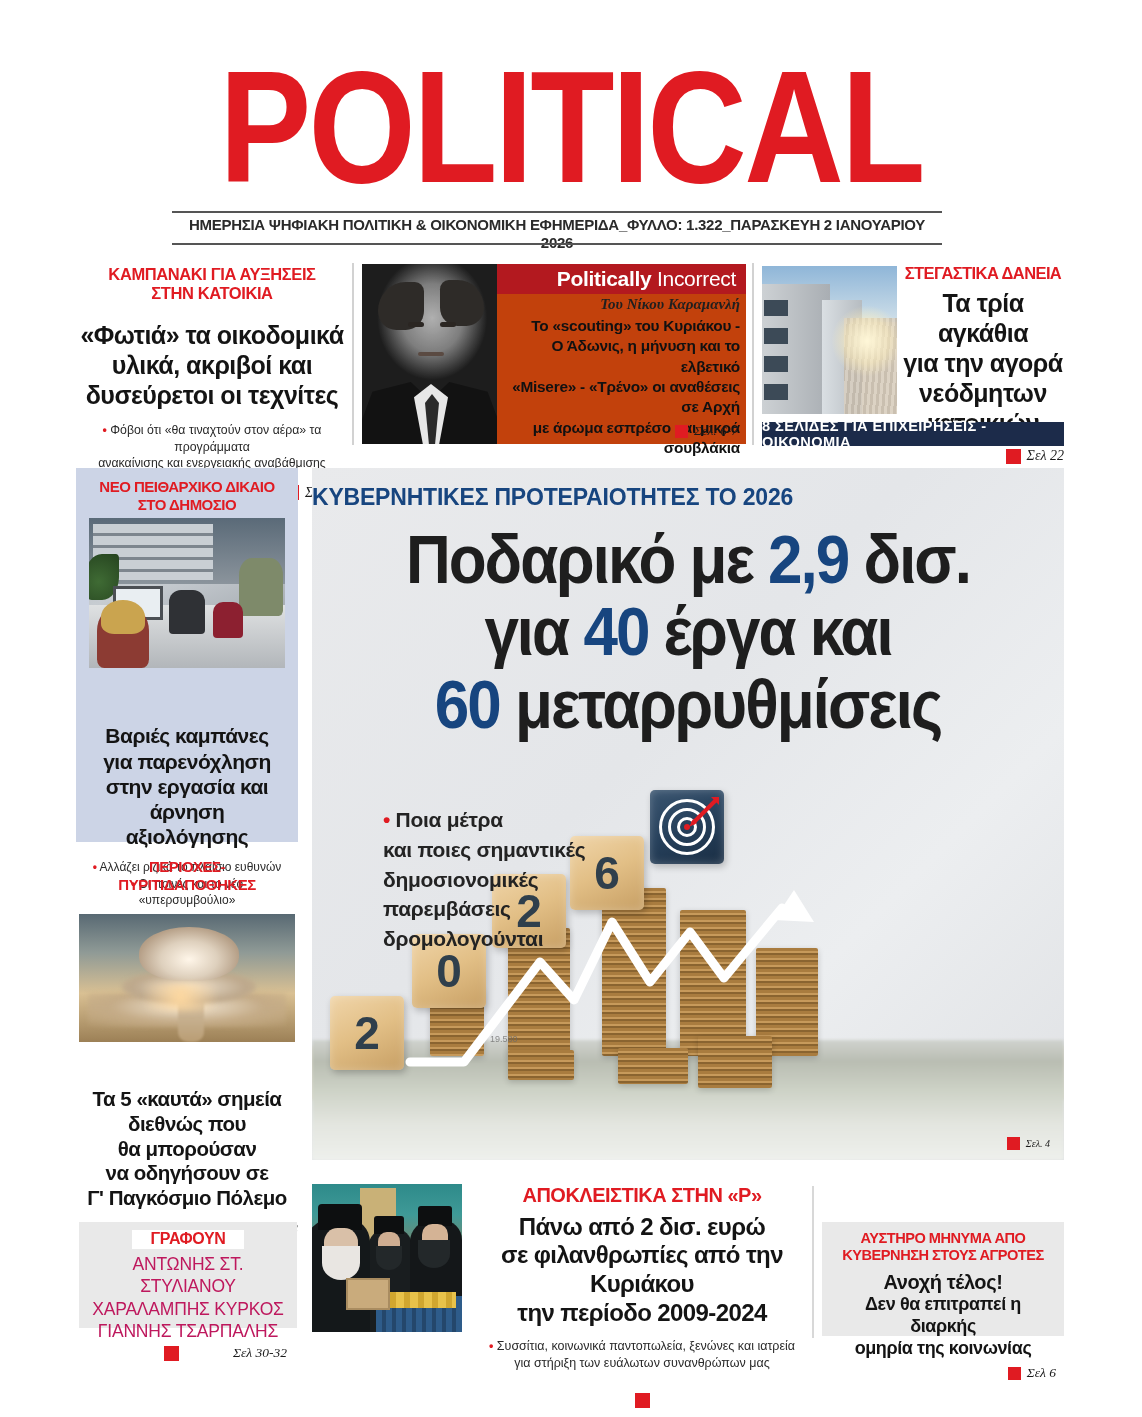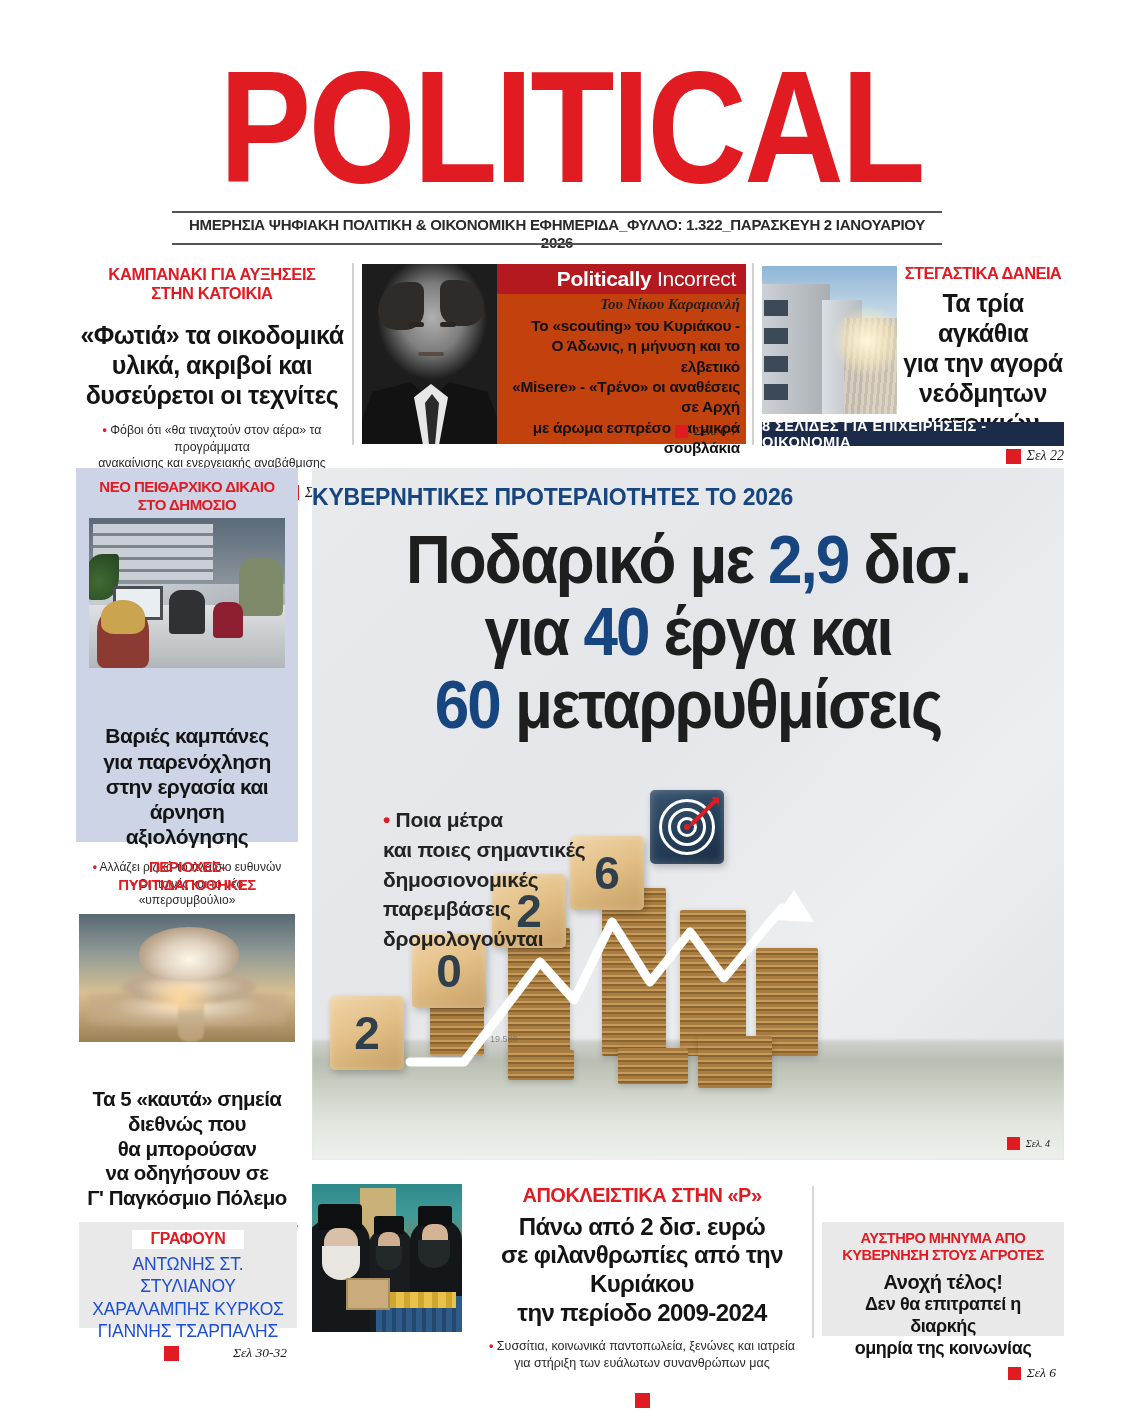--- a/index.html
+++ b/index.html
@@ -167,21 +167,21 @@
   .sb2-photo .cap2 { position:absolute; left:20%; top:44%; width:62%; height:26%; background:radial-gradient(ellipse,#efe4d3 0%,#bda88c 60%,rgba(160,140,110,0) 100%); border-radius:50%; filter:blur(2px); }
   .sb2-photo .base { position:absolute; left:4%; top:62%; width:92%; height:26%; background:radial-gradient(ellipse at 50% 40%,#f2e7d6 0%,#c4ab87 55%,rgba(150,130,100,0) 100%); filter:blur(2px); }
   .sb2-photo .glow2 { position:absolute; left:30%; top:54%; width:34%; height:22%; background:radial-gradient(circle,#ffd9a0,rgba(255,200,140,0)); filter:blur(3px); }
   .sb2 .deck { font-size:20.5px; margin-top:194px; letter-spacing:-0.5px; }
   .sb2 .sel { margin-top:12px; }
   .sb2 .sel .txt { font-size:14px; }
 
   
   .sb3 { position:absolute; left:79px; top:1222px; width:218px; height:106px; background:#e9e9e9; padding:8px 10px; }
   .sb3 .kicker { font-size:16px; background:#fff; display:block; width:112px; margin:0 auto 4px; }
-  .sb3 .names { text-align:center; font-size:17.5px; color:#1d4ed8; line-height:1.28; letter-spacing:-0.2px; }
+  .sb3 .names { text-align:center; font-size:17.5px; color:#be185d; line-height:1.28; letter-spacing:-0.2px; }
   .sb3 .sel { margin-top:3px; }
   .sb3 .sel .txt { font-size:13.5px;margin-left:48px; }
 
   
   .lead {
     position:absolute; left:312px; top:468px; width:752px; height:692px;
     background:linear-gradient(135deg,#e9eaec 0%, #e4e6e9 42%, #eceef0 70%, #dfe1e4 100%);
     overflow:hidden;
   }
   .lead-kicker {

